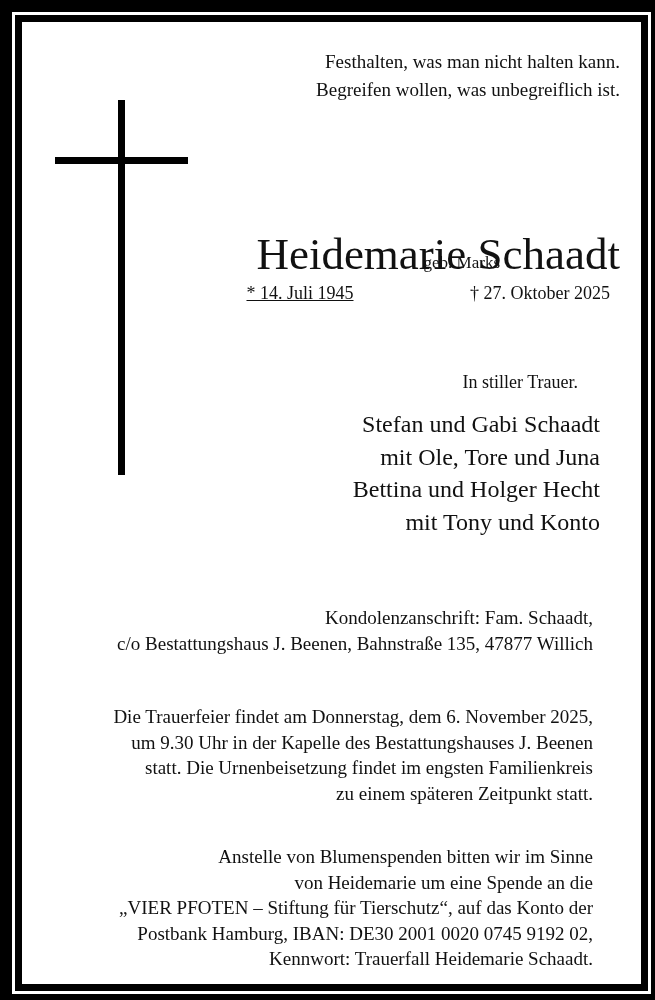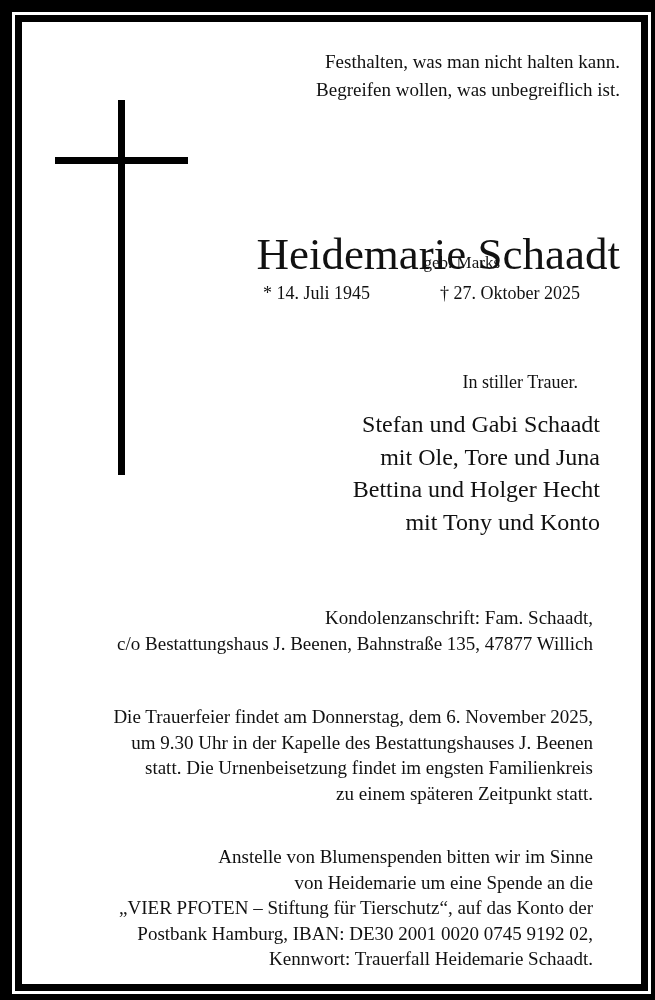--- a/index.html
+++ b/index.html
@@ -7,22 +7,22 @@
   .frame-outer{position:absolute;left:0;top:0;width:655px;height:1000px;background:#000;}
   .frame-gap{position:absolute;left:12px;top:12px;right:4px;bottom:6px;background:#fff;}
   .frame-inner{position:absolute;left:15px;top:15px;right:7px;bottom:9px;background:#000;}
   .page{position:absolute;left:22px;top:22px;right:14px;bottom:16px;background:#fff;}
   .cross-v{position:absolute;left:118px;top:100px;width:7px;height:375px;background:#000;}
   .cross-h{position:absolute;left:55px;top:157px;width:133px;height:7px;background:#000;}
   .blk{position:absolute;text-align:right;white-space:nowrap;}
   .motto{left:200px;width:420px;top:48px;font-size:19px;line-height:28px;}
   .name{left:180px;width:440px;top:186px;font-size:45px;line-height:56px;margin-top:40px;}
   .geb{left:300px;width:200px;top:252px;font-size:17px;line-height:22px;}
-  .date-b{left:230px;width:140px;top:282px;font-size:18px;line-height:22px;text-align:right;}
-  .date-d{left:410px;width:200px;top:282px;font-size:18px;line-height:22px;text-align:center;}
+  .date-b{left:230px;width:140px;top:282px;font-size:18px;line-height:22px;text-align:center;text-decoration:underline;}
+  .date-d{left:410px;width:200px;top:282px;font-size:18px;line-height:22px;text-align:right;}
   .mourn{left:258px;width:320px;top:370px;font-size:18px;line-height:24px;}
   .family{left:220px;width:380px;top:408px;font-size:24px;line-height:32.5px;}
   .para{left:22px;width:571px;font-size:19px;line-height:25.5px;}
   .p1{top:605px;}
   .p2{top:704px;}
   .p3{top:844px;}
   .line{display:block;}
 </style>
 </head>
 <body>

